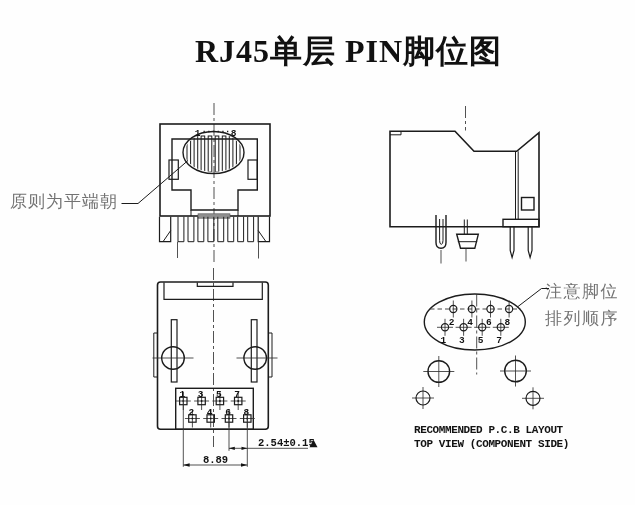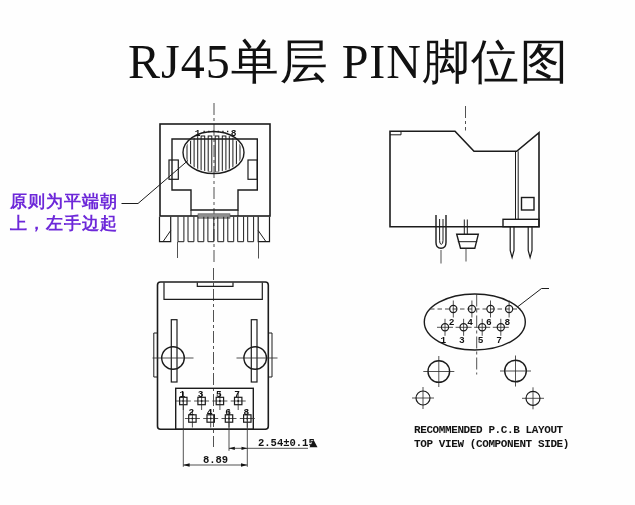--- a/index.html
+++ b/index.html
@@ -1,20 +1,20 @@
 <!DOCTYPE html>
 <html><head>
 <meta charset="utf-8">
 <style>
   html,body{margin:0;padding:0;background:#ffffff;}
   #stage{position:relative;width:635px;height:505px;background:#fefefe;overflow:hidden;
          font-family:"Liberation Serif","DejaVu Serif",serif;}
   .title{position:absolute;left:65px;top:30px;width:567px;text-align:center;
-         font-size:48px;font-weight:normal;color:#111;letter-spacing:1px;white-space:nowrap;}
-  .note{position:absolute;color:#6d28d9;font-weight:bold;}
+         font-size:32px;font-weight:bold;color:#111;letter-spacing:1px;white-space:nowrap;}
+  .note{position:absolute;color:#737373;font-weight:normal;}
   .note-left{left:10px;top:191px;width:140px;font-size:17px;line-height:22px;letter-spacing:1px;}
   .note-right{left:545px;top:278px;width:88px;font-size:17px;line-height:27px;letter-spacing:1.5px;}
   svg{position:absolute;left:0;top:0;}
   svg *{fill:none;stroke:#1c1c1c;stroke-linecap:butt;}
   .s16{stroke-width:1.6px;} .s14{stroke-width:1.4px;} .s12{stroke-width:1.2px;} .s10{stroke-width:1px;}
   .thin{stroke-width:0.85px;stroke:#333;}
   .cl{stroke-width:0.85px;stroke:#333;stroke-dasharray:12 3 3 3;}
   .dash{stroke-width:0.9px;stroke:#333;stroke-dasharray:4.5 3;}
   .dots{stroke-width:1.3px;stroke-dasharray:1.3 3.4;}
   .gray{fill:#8f8f8f;stroke:#555;stroke-width:0.6px;}
@@ -24,23 +24,26 @@
 </style>
 </head>
 <body>
 
 <div id="stage">
 
   <div class="title">RJ45单层 PIN脚位图</div>
 
   <div class="note note-left">
     <div>原则为平端朝</div>
-    <div>上，左手边起</div>
   </div>
 
+  <div class="note note-right">
+    <div>注意脚位</div>
+    <div>排列顺序</div>
+  </div>
 
   <svg width="635" height="505" viewBox="0 0 635 505">
     <defs>
       <clipPath id="jackEllipse">
           <ellipse cx="213.5" cy="152.5" rx="29" ry="19.5"></ellipse>
         </clipPath>
       <g id="pad">
         <line y1="-9" y2="9" class="thin"></line>
         <line x1="-7.5" x2="7.5" class="thin"></line>
         <rect x="-3.7" y="-3.7" width="7.4" height="7.4" class="s12"></rect>

